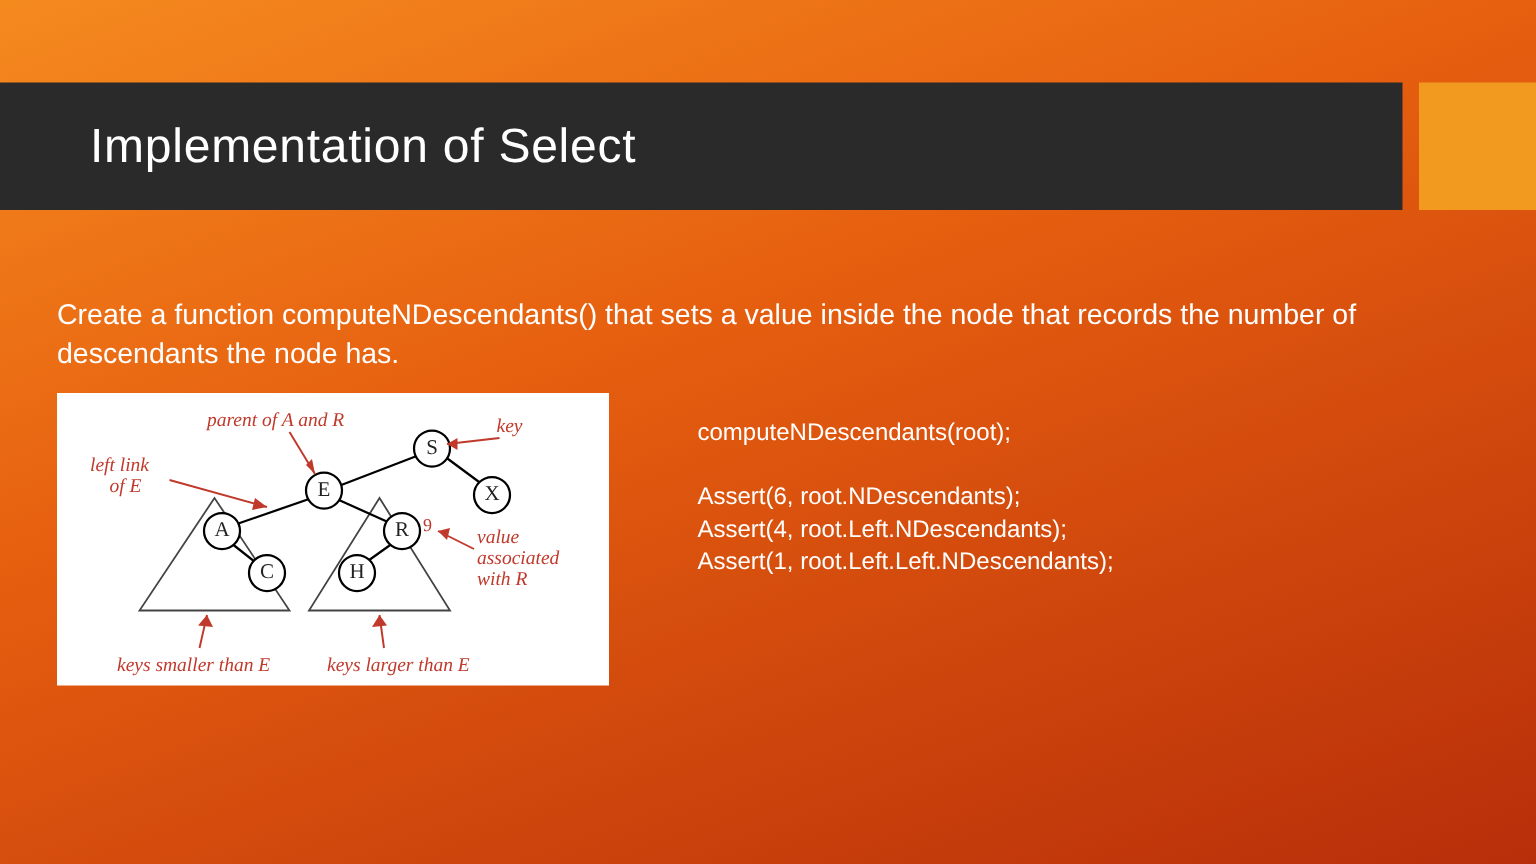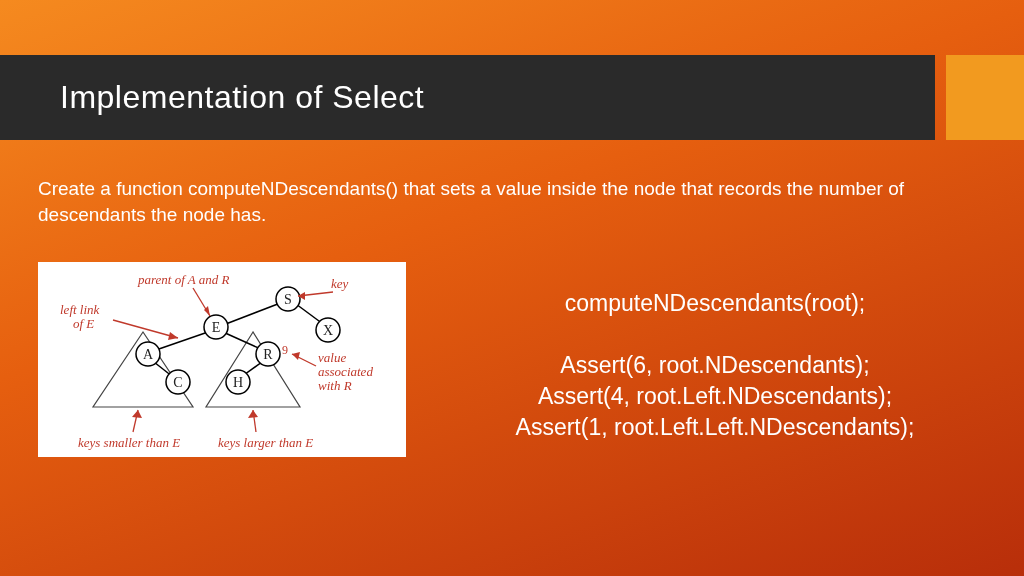--- a/index.html
+++ b/index.html
@@ -20,36 +20,35 @@
     margin-left: 60px;
     letter-spacing: 0.5px;
   }
   .accent-block {
     position: absolute;
     top: 55px; right: 0; width: 78px; height: 85px;
     background: #f29a1f;
   }
   .intro {
     position: absolute;
-    top: 176px; left: 38px; width: 870px;
+    top: 198px; left: 38px; width: 870px;
     color: #fff; font-size: 19px; line-height: 1.35;
   }
   .diagram {
     position: absolute;
     top: 262px; left: 38px;
     width: 368px; height: 195px;
     background: #fff;
   }
   .diagram svg { width: 100%; height: 100%; }
   .code-block {
     position: absolute;
-    top: 288px; left: 465px; width: 500px;
-    color: #fff; font-size: 23px; line-height: 1.35;
+    top: 278px; left: 465px; width: 500px;
+    color: #fff; font-size: 16px; line-height: 1.35;
     white-space: pre;
-    text-align: center;
   }
   .note {
     position: absolute;
     top: 470px; left: 465px; width: 480px;
     color: #fff; font-size: 18px; line-height: 1.35;
   }
   
   .dlabel { font-family: Georgia, "Times New Roman", serif; fill: #c0392b; font-style: italic; font-size: 13px; }
   .dkey { font-family: Georgia, "Times New Roman", serif; fill: #222; font-size: 14px; text-anchor: middle; dominant-baseline: central; }
   .dval { font-family: Georgia, "Times New Roman", serif; fill: #c0392b; font-size: 12px; }

